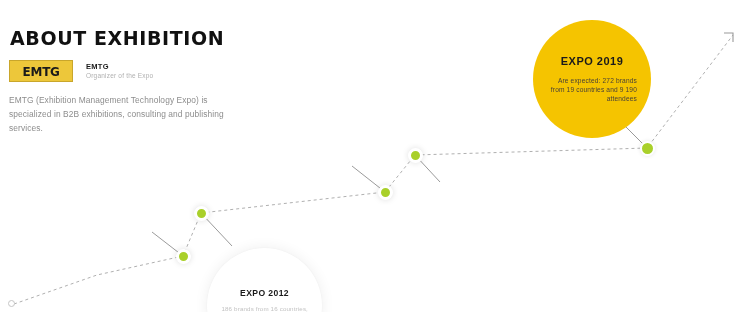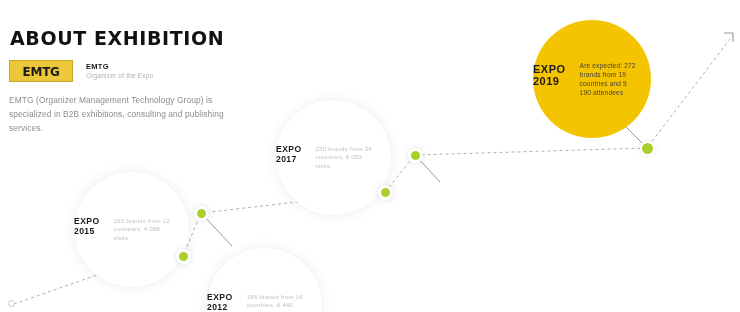--- a/index.html
+++ b/index.html
@@ -83,24 +83,24 @@
     left: 0; top: 0;
     width: 740px;
     height: 312px;
   }
 
   
   .node-circle {
     position: absolute;
     border-radius: 50%;
     display: flex;
-    flex-direction: row;
+    flex-direction: column;
     align-items: center;
     justify-content: center;
-    text-align: left;
+    text-align: right;
   }
   .node-circle.white {
     background: #ffffff;
     box-shadow: 0 0 14px rgba(0,0,0,0.07), 0 0 2px rgba(0,0,0,0.04);
   }
   .node-circle.yellow {
     background: #f5c400;
   }
   .node-title {
     font-size: 8.6px;
@@ -177,36 +177,28 @@
   <div class="origin-ring" style="left:8px; top:300px;"></div>
 
   <div id="page-title">ABOUT EXHIBITION</div>
 
   <div id="logo-badge">
     <span class="logo-text">EMTG</span>
   </div>
 
   <div id="org-name">EMTG</div>
   <div id="org-role">Organizer of the Expo</div>
-  <div id="about-body">EMTG (Organizer Management Technology Group) is specialized in B2B exhibitions, consulting and publishing services.</div>
-
-  <div class="node-circle white" style="left:74px; top:172px; width:115px; height:115px;">
-    <div class="node-title">EXPO 2015</div>
-    <div class="node-desc">165 brands from 12 countries, 4 088 visits</div>
-  </div>
+  <div id="about-body">EMTG (Exhibition Management Technology Expo) is specialized in B2B exhibitions, consulting and publishing services.</div>
+
 
   <div class="node-circle white" style="left:207px; top:248px; width:115px; height:115px;">
     <div class="node-title">EXPO 2012</div>
     <div class="node-desc">186 brands from 16 countries, 6 440 visits</div>
   </div>
 
-  <div class="node-circle white" style="left:276px; top:100px; width:115px; height:115px;">
-    <div class="node-title">EXPO 2017</div>
-    <div class="node-desc">230 brands from 24 countries, 8 053 visits</div>
-  </div>
 
 
   <div class="node-circle yellow" style="left:533px; top:20px; width:118px; height:118px;">
     <div class="node-title big">EXPO 2019</div>
     <div class="node-desc dark">Are expected: 272 brands from 19 countries and 9 190 attendees</div>
   </div>
 
   <div class="dot" style="left:176px; top:249px;"></div>
   <div class="dot" style="left:194px; top:206px;"></div>
   <div class="dot" style="left:378px; top:185px;"></div>

